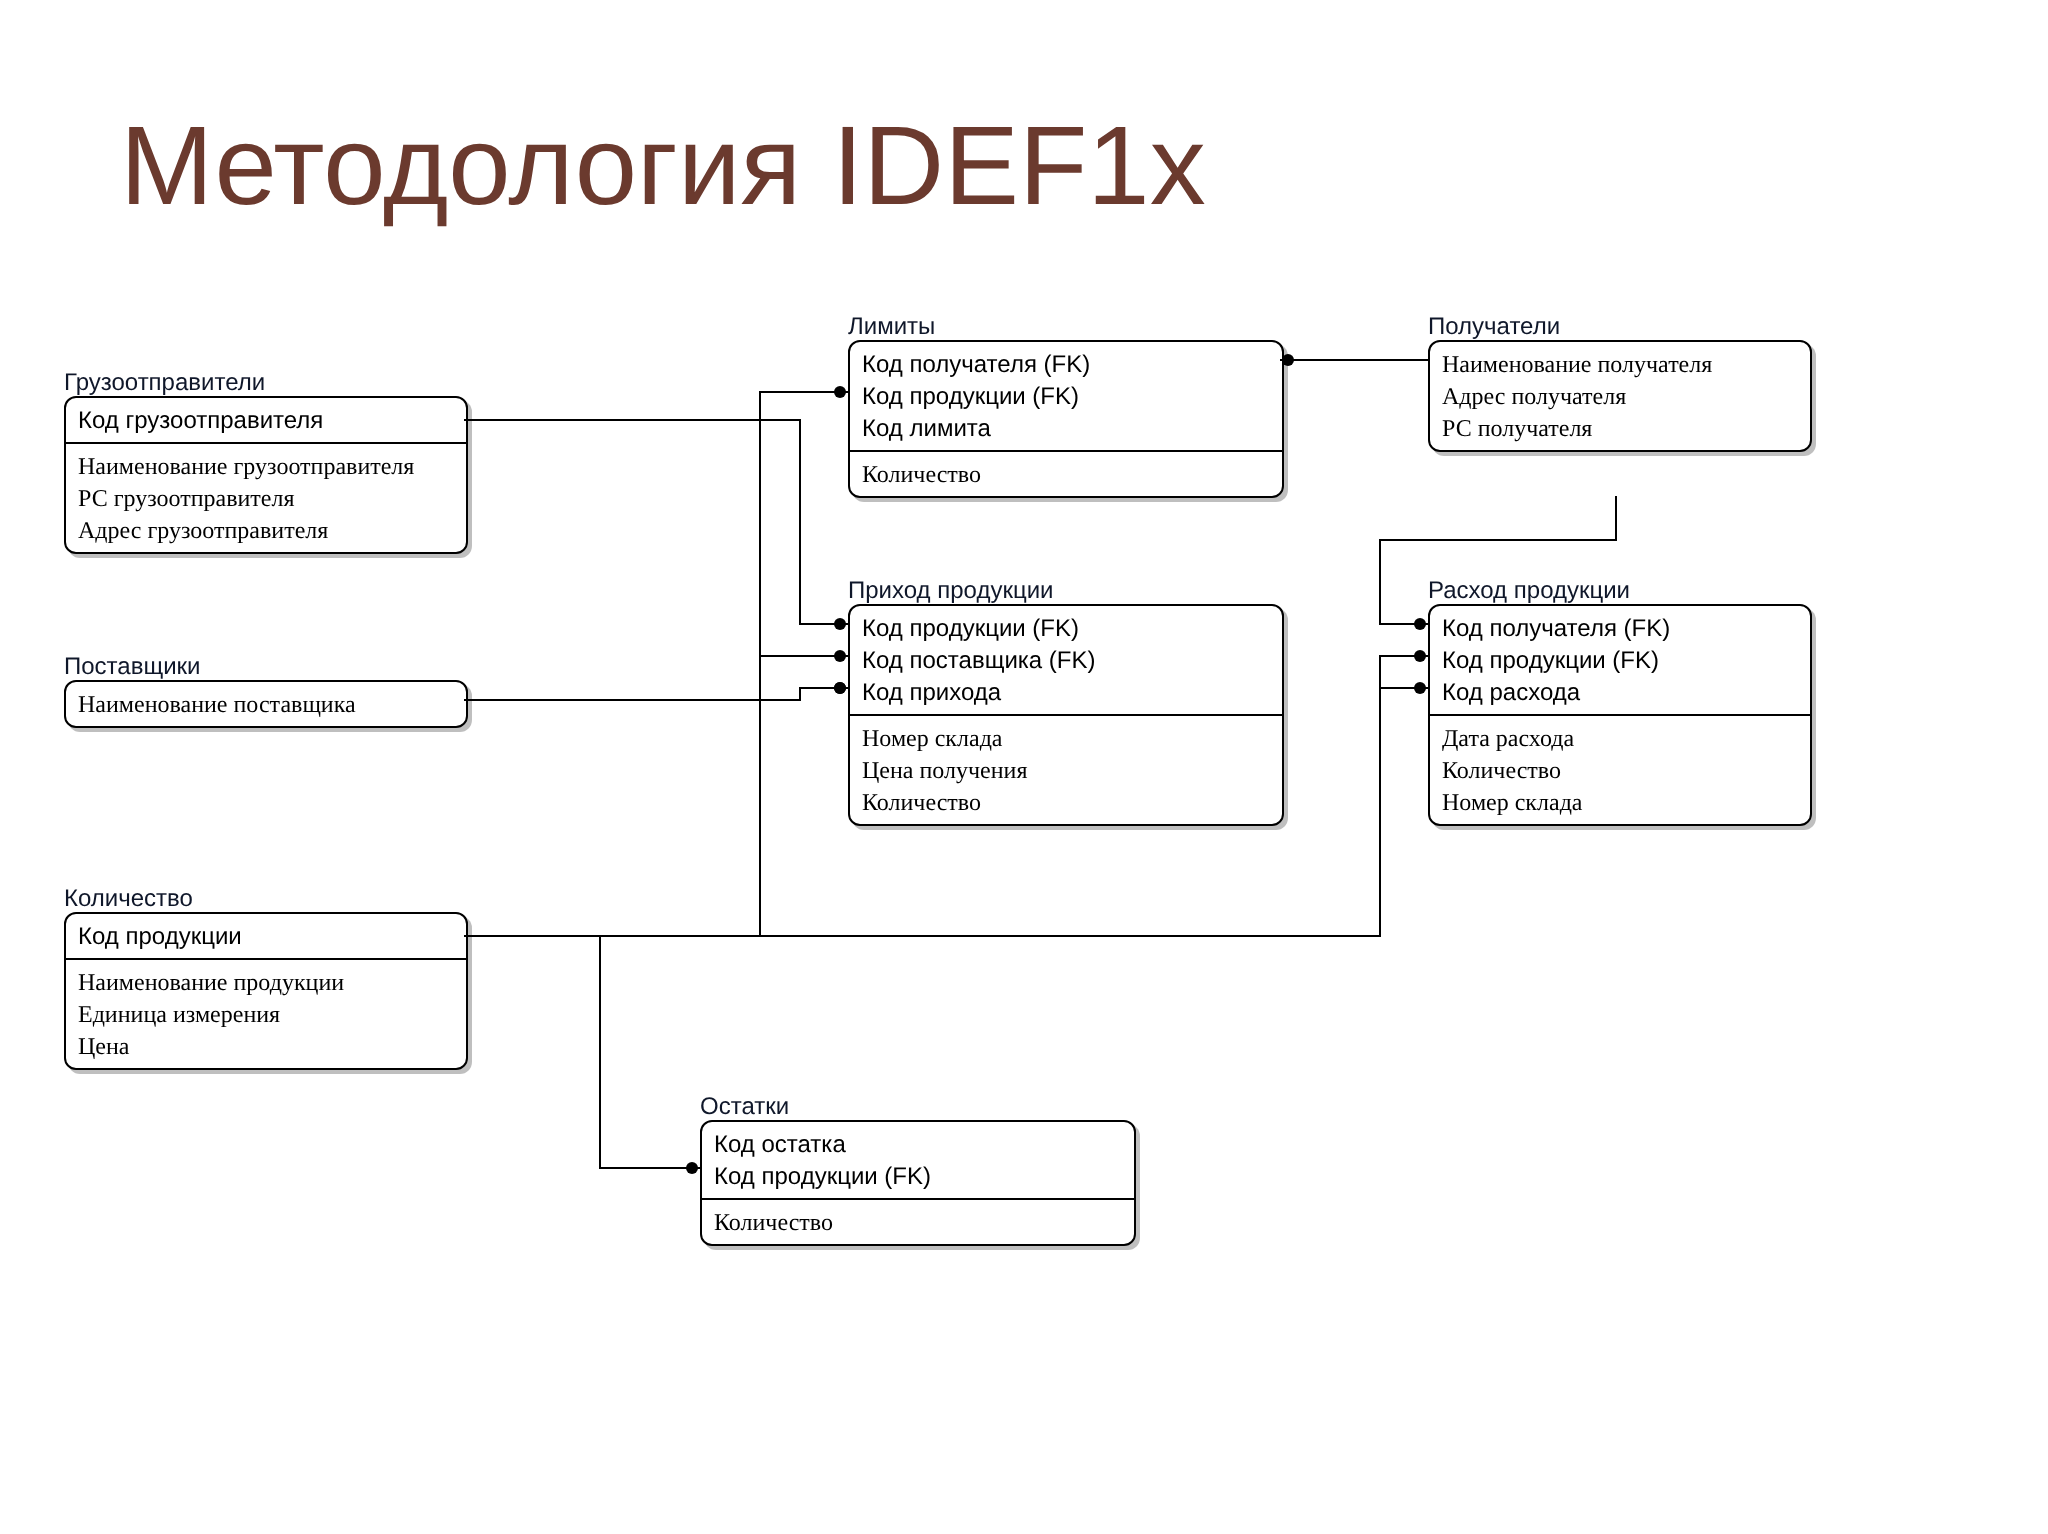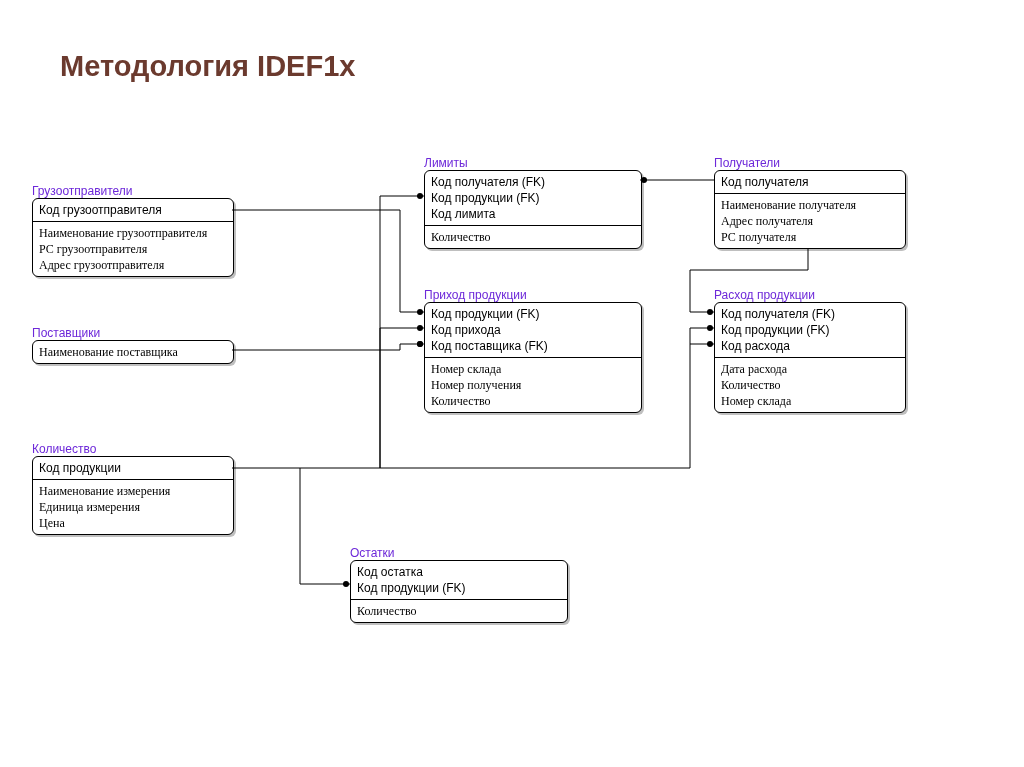--- a/index.html
+++ b/index.html
@@ -9,37 +9,37 @@
     height: 767px;
     background: #fff;
     font-family: Arial, sans-serif;
     position: relative;
     overflow: hidden;
   }
   .title {
     position: absolute;
     top: 50px;
     left: 60px;
-    font-size: 29px;
+    font-size: 56px;
     color: #6b3a2e;
-    font-weight: bold;
+    font-weight: normal;
   }
   .entity {
     position: absolute;
     background: #fff;
     border: 1px solid #000;
     border-radius: 6px;
     box-shadow: 2px 2px 0 rgba(0,0,0,0.25);
     font-size: 12px;
     color: #000;
   }
   .entity-label {
     position: absolute;
     font-size: 12px;
-    color: #6d28d9;
+    color: #0f172a;
   }
   .entity .pk {
     padding: 3px 6px;
     border-bottom: 1px solid #000;
   }
   .entity .attrs {
     padding: 3px 6px;
     font-family: Liberation Serif, serif;
   }
   .entity .pk div, .entity .attrs div {
@@ -86,21 +86,21 @@
     <div>Наименование поставщика</div>
   </div>
 </div>
 
 <div class="entity-label" style="left:32px;top:442px">Количество</div>
 <div class="entity" style="left:32px;top:456px;width:200px">
   <div class="pk">
     <div>Код продукции</div>
   </div>
   <div class="attrs">
-    <div>Наименование измерения</div>
+    <div>Наименование продукции</div>
     <div>Единица измерения</div>
     <div>Цена</div>
   </div>
 </div>
 
 <div class="entity-label" style="left:424px;top:156px">Лимиты</div>
 <div class="entity" style="left:424px;top:170px;width:216px">
   <div class="pk">
     <div>Код получателя (FK)</div>
     <div>Код продукции (FK)</div>
@@ -108,46 +108,43 @@
   </div>
   <div class="attrs">
     <div>Количество</div>
   </div>
 </div>
 
 <div class="entity-label" style="left:424px;top:288px">Приход продукции</div>
 <div class="entity" style="left:424px;top:302px;width:216px">
   <div class="pk">
     <div>Код продукции (FK)</div>
+    <div>Код поставщика (FK)</div>
     <div>Код прихода</div>
-    <div>Код поставщика (FK)</div>
   </div>
   <div class="attrs">
     <div>Номер склада</div>
-    <div>Номер получения</div>
+    <div>Цена получения</div>
     <div>Количество</div>
   </div>
 </div>
 
 <div class="entity-label" style="left:350px;top:546px">Остатки</div>
 <div class="entity" style="left:350px;top:560px;width:216px">
   <div class="pk">
     <div>Код остатка</div>
     <div>Код продукции (FK)</div>
   </div>
   <div class="attrs">
     <div>Количество</div>
   </div>
 </div>
 
 <div class="entity-label" style="left:714px;top:156px">Получатели</div>
 <div class="entity" style="left:714px;top:170px;width:190px">
-  <div class="pk">
-    <div>Код получателя</div>
-  </div>
   <div class="attrs">
     <div>Наименование получателя</div>
     <div>Адрес получателя</div>
     <div>РС получателя</div>
   </div>
 </div>
 
 <div class="entity-label" style="left:714px;top:288px">Расход продукции</div>
 <div class="entity" style="left:714px;top:302px;width:190px">
   <div class="pk">

